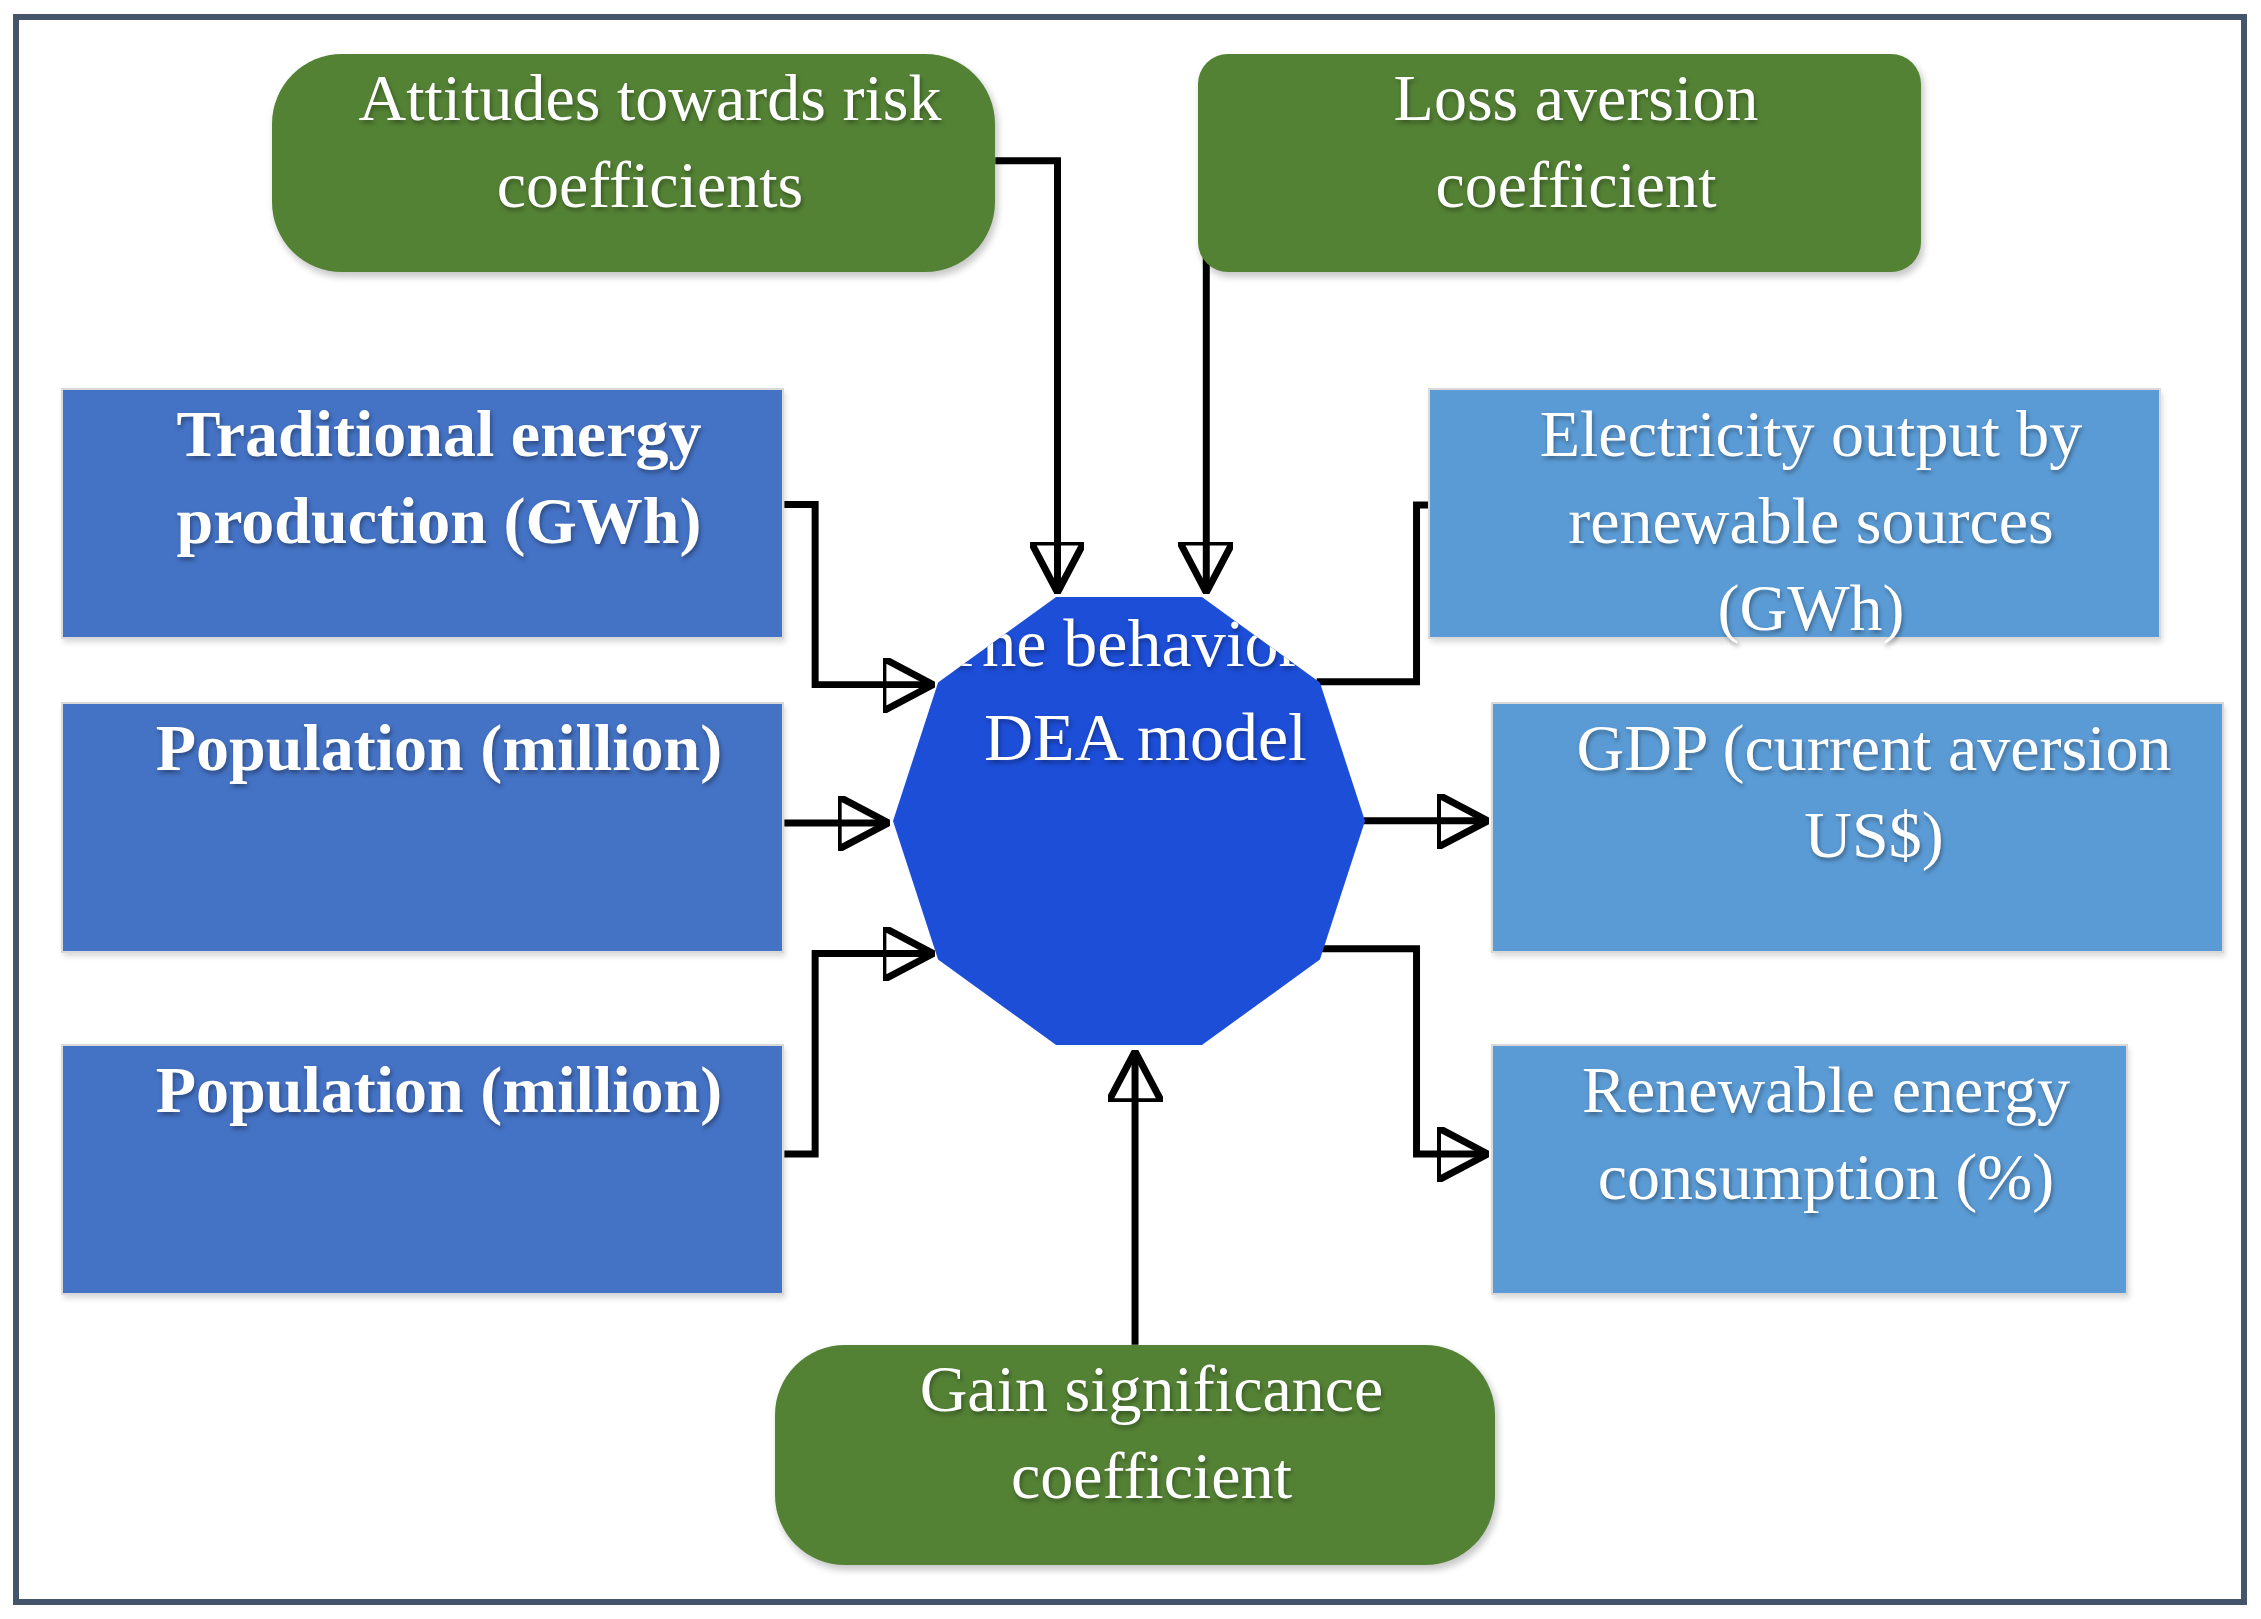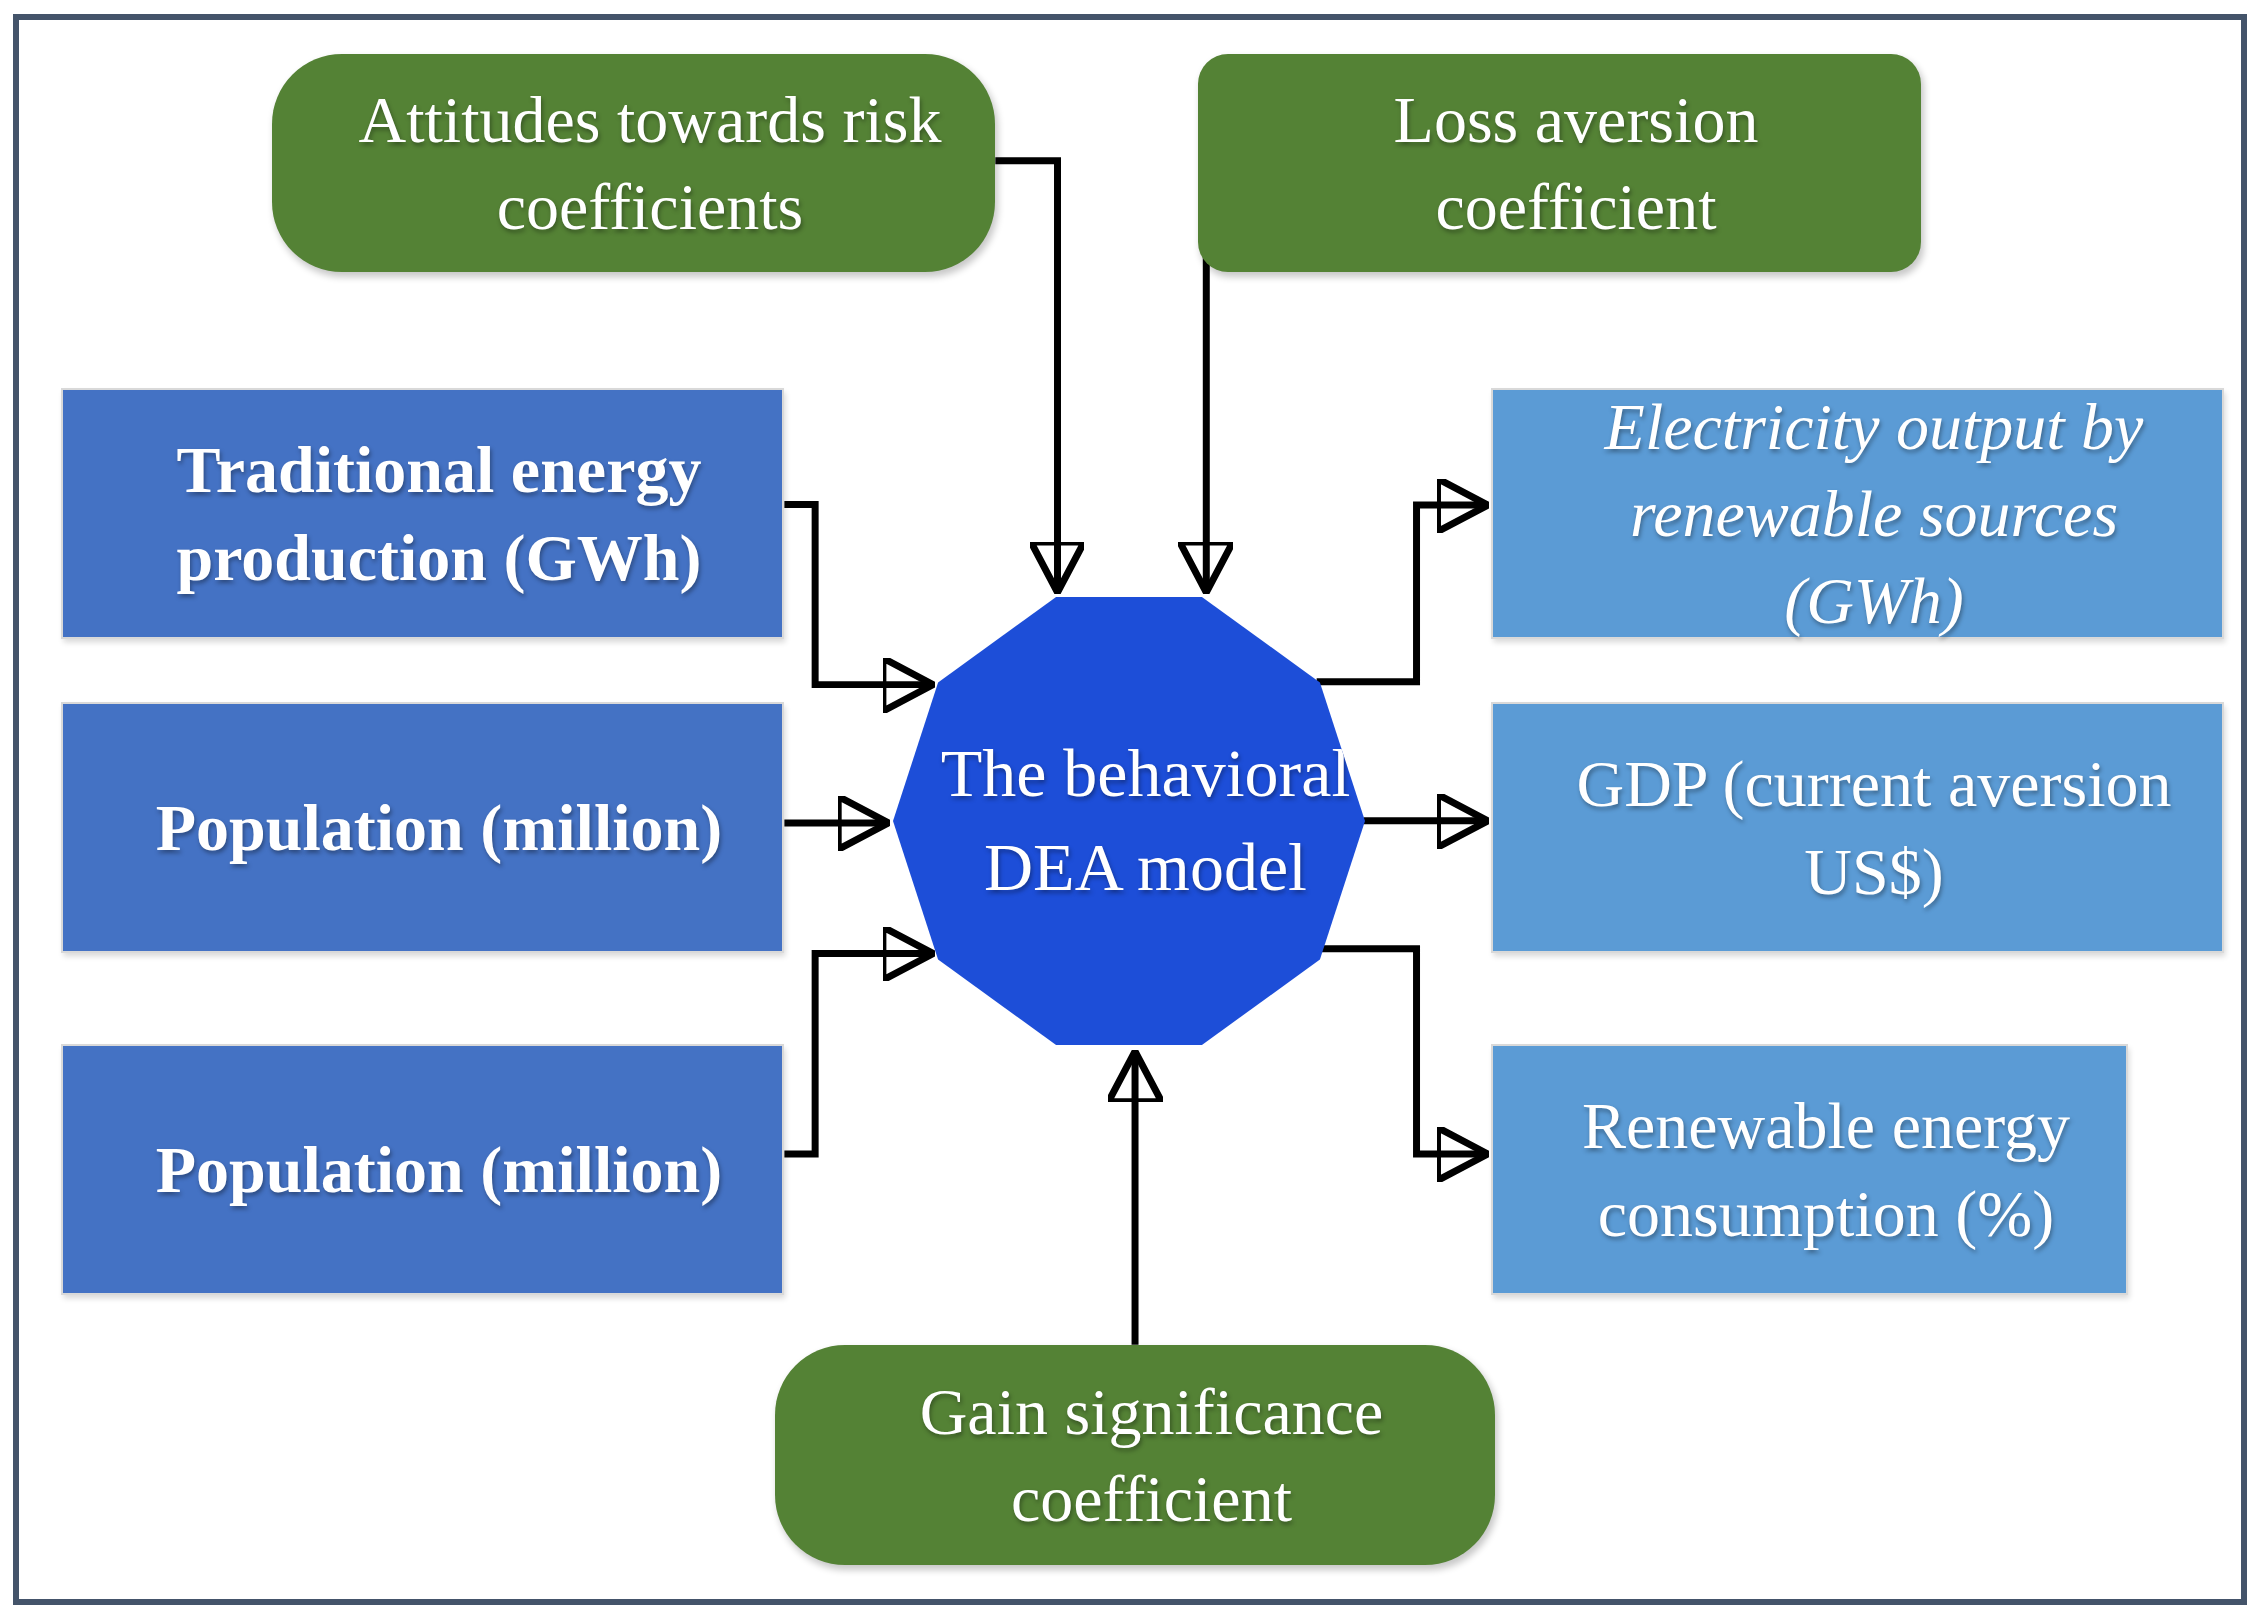--- a/index.html
+++ b/index.html
@@ -20,21 +20,20 @@
     left: 12.6px;
     top: 14px;
     right: 14px;
     bottom: 15.4px;
     border: 6.3px solid #44546A;
     pointer-events: none;
   }
   .node {
     position: absolute;
     display: flex;
-    align-items: center;
     justify-content: center;
     text-align: center;
     color: #ffffff;
     box-sizing: border-box;
     padding-left: 33px;
   }
   .node-label {
     white-space: pre-line;
     font-size: 66px;
     line-height: 1.32;
@@ -62,21 +61,21 @@
                        9.55% 80.9%, 0% 50%, 9.55% 19.1%, 34.55% 0%,
                        65.45% 0%, 90.45% 19.1%);
   }
   .model .node-label { font-size: 68px; line-height: 1.38; }
   #attitudes-box { left: 272px;  top: 54px;   width: 723px; height: 218px; }
   #loss-box      { left: 1198px; top: 54px;   width: 723px; height: 218px; border-radius: 30px; }
   #gain-box      { left: 775px; top: 1345px; width: 720px; height: 220px; }
   #input1-box    { left: 61px;   top: 388px;  width: 723px; height: 251px; }
   #input2-box    { left: 61px;   top: 702px; width: 723px; height: 251px; }
   #input3-box    { left: 61px;   top: 1044px; width: 723px; height: 251px; }
-  #output1-box   { left: 1491px; top: 388px;  width: 733px; height: 251px; font-style: italic; }
+  #output1-box   { left: 1428px; top: 388px;  width: 733px; height: 251px; }
   #output2-box   { left: 1491px; top: 702px; width: 733px; height: 251px; }
   #output3-box   { left: 1491px; top: 1044px; width: 637px; height: 251px; }
   #model-box     { left: 893px; top: 597px;  width: 472px;  height: 448px; }
   svg.arrows {
     position: absolute;
     left: 0; top: 0;
     width: 2261px;
     height: 1620px;
     pointer-events: none;
   }

